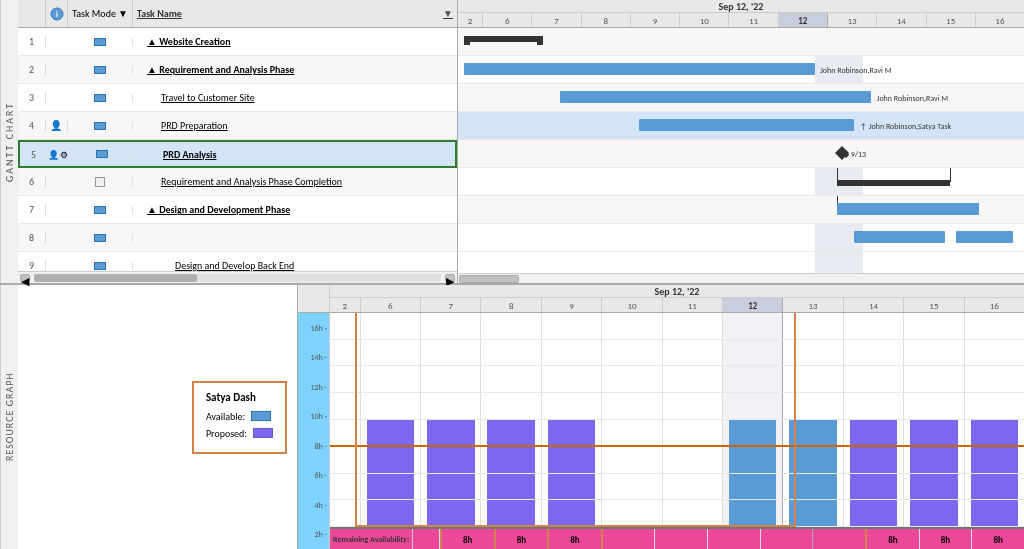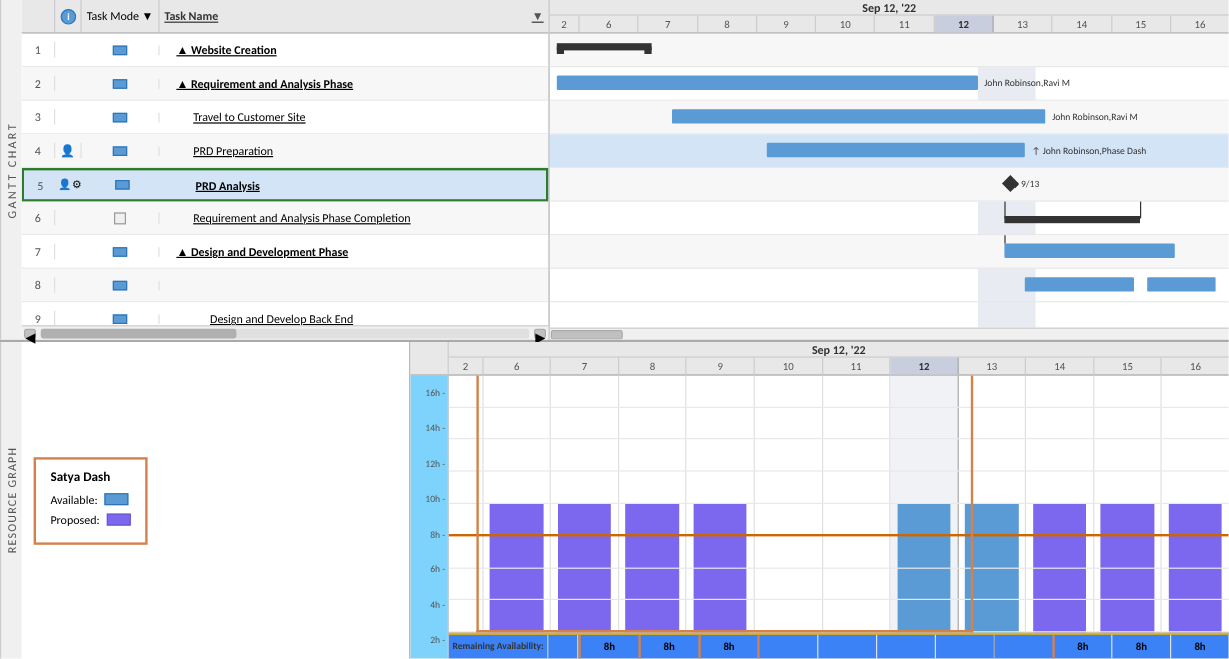--- a/index.html
+++ b/index.html
@@ -43,21 +43,21 @@
 
     .gantt-bars { flex: 1; position: relative; overflow: hidden; }
     .gantt-bar-row { height: 28px; border-bottom: 1px solid #e8e8e8; position: relative; display: flex; align-items: center; }
     .gantt-bar-row:nth-child(even) { background: #f7f7f7; }
     .gantt-bar-row.selected-row { background: #d3e4f7; }
 
     
     .resource-section { display: flex; flex-direction: row; flex: 1; }
     .resource-label { writing-mode: vertical-rl; transform: rotate(180deg); font-size: 10px; color: #555; letter-spacing: 1px; padding: 4px 2px; background: #f0f0f0; border-right: 1px solid #ccc; display: flex; align-items: center; justify-content: center; width: 18px; }
 
-    .resource-legend { width: 324px; border-right: 1px solid #aaa; padding: 10px; display: flex; align-items: center; justify-content: flex-start; }
+    .resource-legend { width: 280px; border-right: 1px solid #aaa; padding: 10px; display: flex; align-items: center; justify-content: flex-end; }
     .legend-box { border: 2px solid #d4824a; padding: 8px 12px; background: #fff; }
     .legend-title { font-size: 11px; font-weight: bold; margin-bottom: 6px; }
     .legend-item { display: flex; align-items: center; gap: 6px; margin-bottom: 4px; font-size: 10px; }
     .legend-color-available { width: 20px; height: 10px; background: #5b9bd5; border: 1px solid #2e75b6; }
     .legend-color-proposed { width: 20px; height: 10px; background: #7b68ee; border: 1px solid #6a5acd; }
 
     .resource-graph { flex: 1; display: flex; flex-direction: column; overflow: hidden; }
 
     
     .task-icon { display: inline-block; width: 12px; height: 8px; background: #5b9bd5; border: 1px solid #2e75b6; vertical-align: middle; }
@@ -223,21 +223,21 @@
           <div style="position:absolute;left:64%;font-size:8px;color:#333;white-space:nowrap;top:9px;">John Robinson,Ravi M</div>
         </div>
 
         <div class="gantt-bar-row" style="z-index:1;">
           <div style="position:absolute;left:18%;width:55%;height:12px;background:#5b9bd5;top:7px;border-radius:1px;"></div>
           <div style="position:absolute;left:74%;font-size:8px;color:#333;white-space:nowrap;top:9px;">John Robinson,Ravi M</div>
         </div>
 
         <div class="gantt-bar-row selected-row" style="z-index:1;">
           <div style="position:absolute;left:32%;width:38%;height:12px;background:#5b9bd5;top:7px;border-radius:1px;"></div>
-          <div style="position:absolute;left:71%;font-size:8px;color:#333;white-space:nowrap;top:9px;">↑ John Robinson,Phase Dash</div>
+          <div style="position:absolute;left:71%;font-size:8px;color:#333;white-space:nowrap;top:9px;">↑ John Robinson,Satya Task</div>
         </div>
 
         <div class="gantt-bar-row" style="z-index:1;">
 
           <div style="position:absolute;left:67%;top:8px;width:10px;height:10px;background:#333;transform:rotate(45deg);"></div>
           <div style="position:absolute;left:68%;font-size:8px;color:#333;white-space:nowrap;top:9px;">◆ 9/13</div>
         </div>
 
         <div class="gantt-bar-row" style="z-index:1;">
           <div style="position:absolute;left:67%;width:20%;height:6px;background:#333;top:12px;"></div>
@@ -377,21 +377,21 @@
 
             <div style="flex:1;border-right:1px solid #e0e0e0;display:flex;flex-direction:column;justify-content:flex-end;">
               <div style="height:50%;background:#7b68ee;width:80%;margin:0 auto;"></div>
             </div>
 
             <div style="flex:1;display:flex;flex-direction:column;justify-content:flex-end;">
               <div style="height:50%;background:#7b68ee;width:80%;margin:0 auto;"></div>
             </div>
           </div>
 
-          <div style="height:22px;border-top:2px solid #eab308;display:flex;background:#3b82f6;align-items:center;">
+          <div style="height:22px;border-top:2px solid #737373;display:flex;background:#ec4899;align-items:center;">
             <div style="font-size:8px;color:#333;white-space:nowrap;padding:0 3px;font-weight:bold;border-right:1px solid #ccc;width:auto;height:100%;display:flex;align-items:center;">
               <span>Remaining Availability:</span>
             </div>
             <div style="flex:0.5;border-right:1px solid #e0e0e0;height:100%;display:flex;align-items:center;justify-content:center;font-size:9px;"></div>
             <div style="flex:1;border-right:2px solid #d4824a;height:100%;display:flex;align-items:center;justify-content:center;font-size:9px;font-weight:bold;border-left:2px solid #d4824a;">8h</div>
             <div style="flex:1;border-right:2px solid #d4824a;height:100%;display:flex;align-items:center;justify-content:center;font-size:9px;font-weight:bold;">8h</div>
             <div style="flex:1;border-right:2px solid #d4824a;height:100%;display:flex;align-items:center;justify-content:center;font-size:9px;font-weight:bold;">8h</div>
             <div style="flex:1;border-right:1px solid #e0e0e0;height:100%;display:flex;align-items:center;justify-content:center;font-size:9px;"></div>
             <div style="flex:1;border-right:1px solid #e0e0e0;height:100%;display:flex;align-items:center;justify-content:center;font-size:9px;"></div>
             <div style="flex:1;border-right:1px solid #e0e0e0;height:100%;display:flex;align-items:center;justify-content:center;font-size:9px;"></div>

